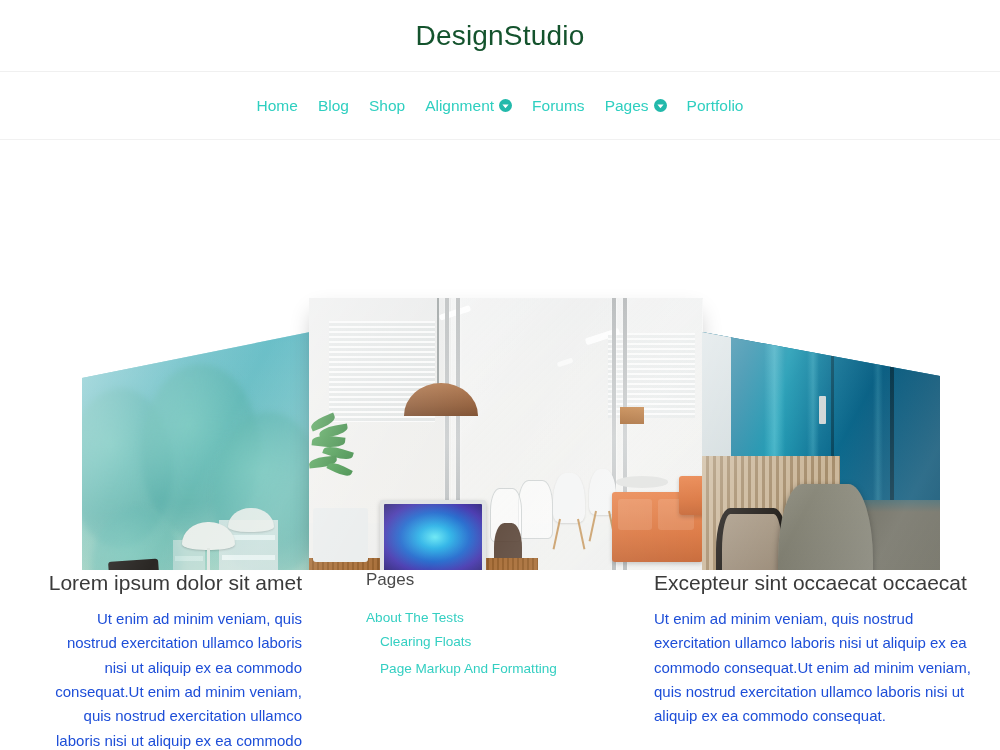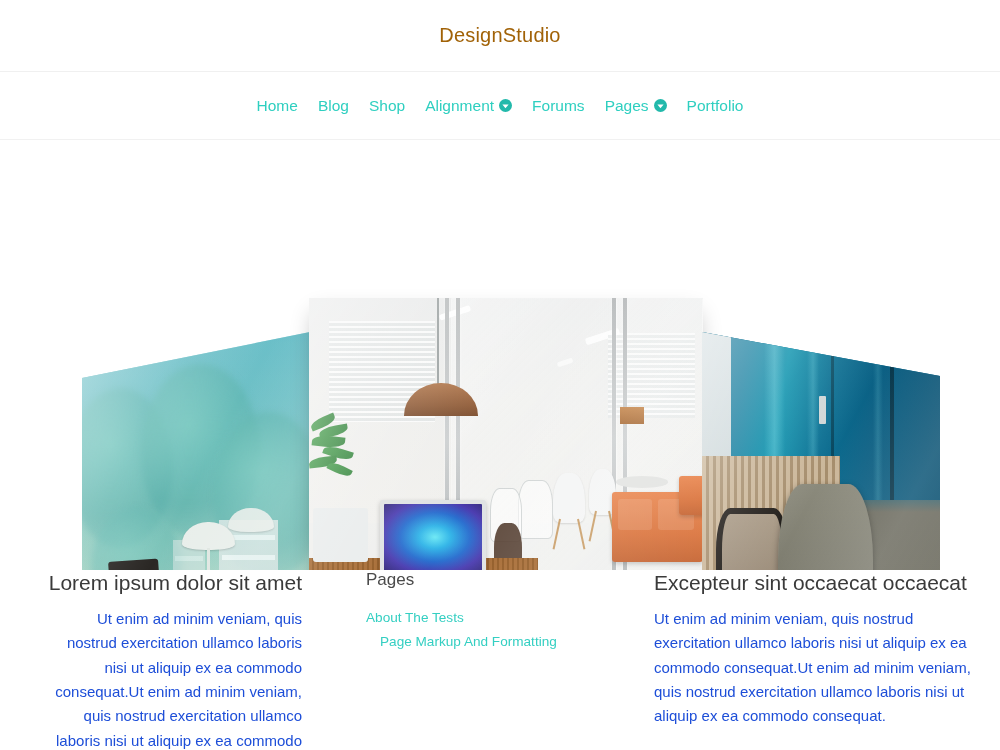--- a/index.html
+++ b/index.html
@@ -16,24 +16,24 @@
   .site-header {
     width: 1000px;
     height: 72px;
     display: flex;
     align-items: center;
     justify-content: center;
     border-bottom: 1px solid #f0f0f0;
     background: #fff;
   }
   .logo {
-    font-size: 20px;
+    font-size: 28px;
     font-weight: 400;
     letter-spacing: 0.2px;
-    color: #a16207;
+    color: #14532d;
   }
 
   
   .nav-bar {
     width: 1000px;
     height: 68px;
     display: flex;
     align-items: center;
     justify-content: center;
     border-bottom: 1px solid #f1f1f1;
@@ -520,20 +520,23 @@
     <p class="col-body">Ut enim ad minim veniam, quis nostrud exercitation ullamco laboris nisi ut aliquip ex ea commodo consequat.Ut enim ad minim veniam, quis nostrud exercitation ullamco laboris nisi ut aliquip ex ea commodo consequat.</p>
   </div>
 
   <div class="col col-2">
     <h2 class="col-title small">Pages</h2>
     <ul class="pages-list">
       <li>
         <a class="page-link">About The Tests</a>
         <ul>
           <li>
+            <a class="page-link">Clearing Floats</a>
+          </li>
+          <li>
             <a class="page-link">Page Markup And Formatting</a>
           </li>
         </ul>
       </li>
     </ul>
   </div>
 
   <div class="col col-3">
     <h2 class="col-title">Excepteur sint occaecat occaecat</h2>
     <p class="col-body">Ut enim ad minim veniam, quis nostrud exercitation ullamco laboris nisi ut aliquip ex ea commodo consequat.Ut enim ad minim veniam, quis nostrud exercitation ullamco laboris nisi ut aliquip ex ea commodo consequat.</p>

